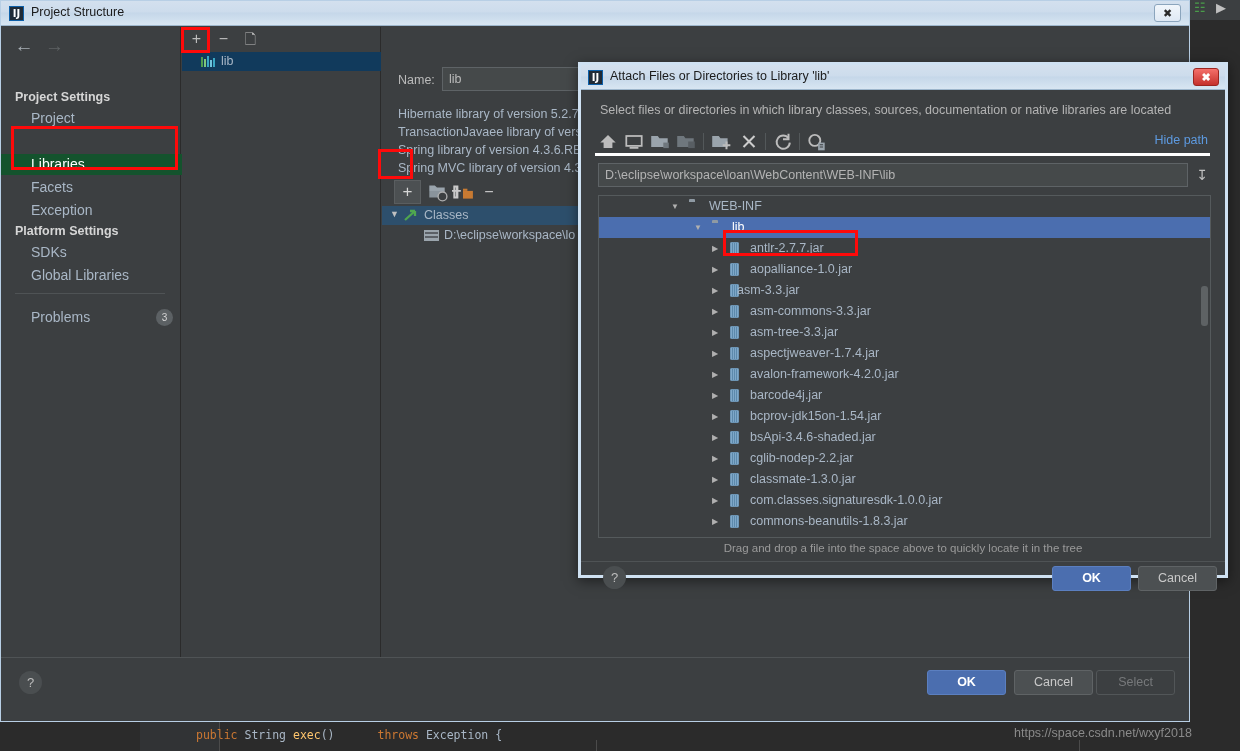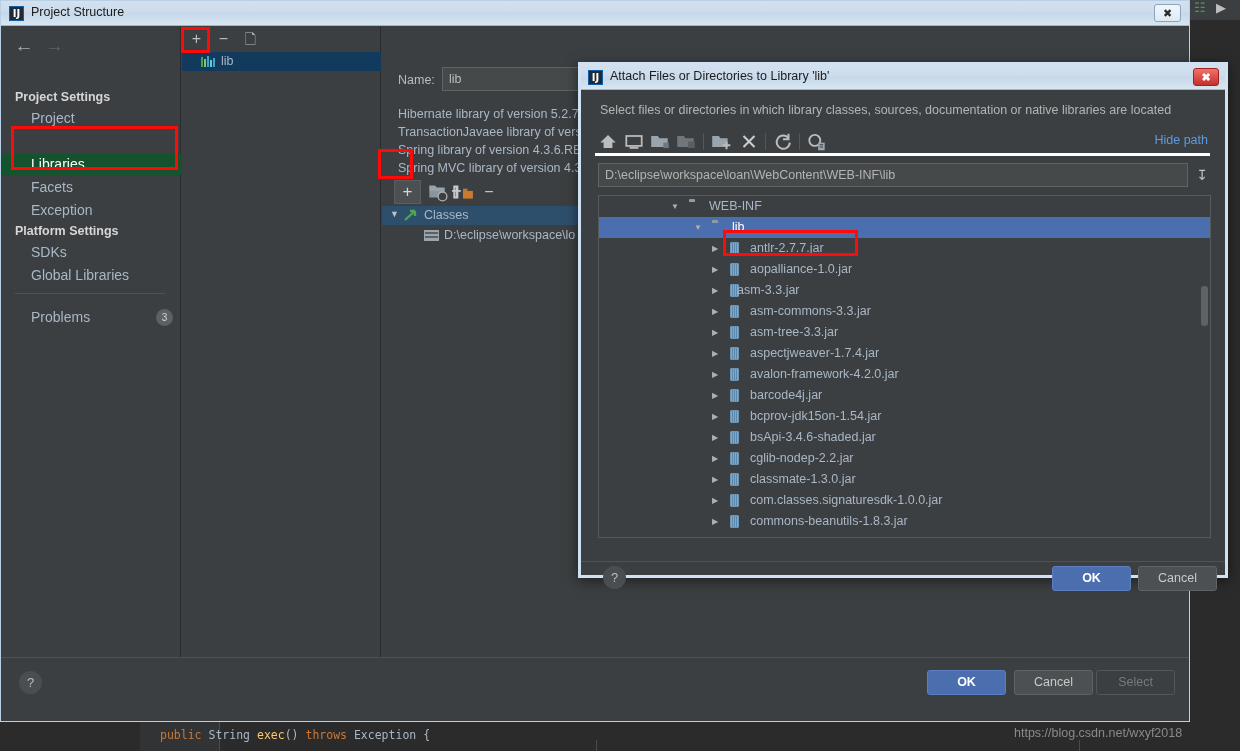--- a/index.html
+++ b/index.html
@@ -34,21 +34,21 @@
   }
   #ide-left-panel {
     position: absolute; left: 0; top: 722px; width: 140px; height: 29px;
     background: #3c3f41;
   }
   #code-line {
     position: absolute; left: 160px; top: 728px;
     font-family: "DejaVu Sans Mono", monospace; font-size: 11.5px;
     white-space: pre; color: #a9b7c6;
   }
-  #code-line .kw { color: #cc7832; }
+  #code-line .kw { color: #cc7832; margin-left: 36px; }
   #code-line .ty { color: #a9b7c6; }
   #code-line .mt { color: #ffc66d; }
   #watermark {
     position: absolute; left: 1014px; top: 726px;
     font-size: 12.5px; color: #8a8a8a; white-space: nowrap;
     letter-spacing: 0px;
   }
   #vline1 { position: absolute; left: 219px; top: 722px; width: 1px; height: 29px; background: #4b4b4b; }
   #vline2 { position: absolute; left: 596px; top: 740px; width: 1px; height: 11px; background: #4b4b4b; }
   #vline3 { position: absolute; left: 1079px; top: 740px; width: 1px; height: 11px; background: #4b4b4b; }
@@ -354,21 +354,21 @@
     <span class="ide-icon-green" style="left:4px;">☷</span>
     <span class="ide-icon-green" style="left:26px;color:#c0c0c0;">▶</span>
   </div>
   <div id="ide-left-panel"></div>
   <div id="ide-editor-area"></div>
   <div id="ide-gutter"></div>
   <div id="vline1"></div>
   <div id="vline2"></div>
   <div id="vline3"></div>
   <div id="code-line"><span class="kw">public</span> <span class="ty">String</span> <span class="mt">exec</span>() <span class="kw">throws</span> Exception {</div>
-  <div id="watermark">https://blog.csdn.net/wxyf2018</div>
+  <div id="watermark">https://space.csdn.net/wxyf2018</div>
 </div>
 
 <div id="ps-window">
 
   <div id="ps-titlebar">
     <div id="ps-title-icon">IJ</div>
     <div id="ps-title-text">Project Structure</div>
     <div id="ps-close">✖</div>
   </div>
 
@@ -586,20 +586,21 @@
           <span class="tr-label" style="left: 151px;">com.classes.signaturesdk-1.0.0.jar</span>
         </div>
         <div class="tree-row">
           <span class="tr-arrow" style="left: 113px;">▶</span>
           <span class="tr-icon jar-ico" style="left: 131px; top: 4px;"></span>
           <span class="tr-label" style="left: 151px;">commons-beanutils-1.8.3.jar</span>
         </div>
         <div id="af-scrollbar"></div>
     </div>
 
+    <div id="af-hint">Drag and drop a file into the space above to quickly locate it in the tree</div>
     <div id="af-footer-sep"></div>
     <div id="af-help">?</div>
     <div class="af-btn" id="af-ok">OK</div>
     <div class="af-btn" id="af-cancel">Cancel</div>
   </div>
 </div>
 
 <div class="redbox" style="left:181px;top:27px;width:29px;height:26px;"></div>
 <div class="redbox" style="left:11px;top:126px;width:167px;height:44px;"></div>
 <div class="redbox" style="left:378px;top:149px;width:35px;height:30px;"></div>

